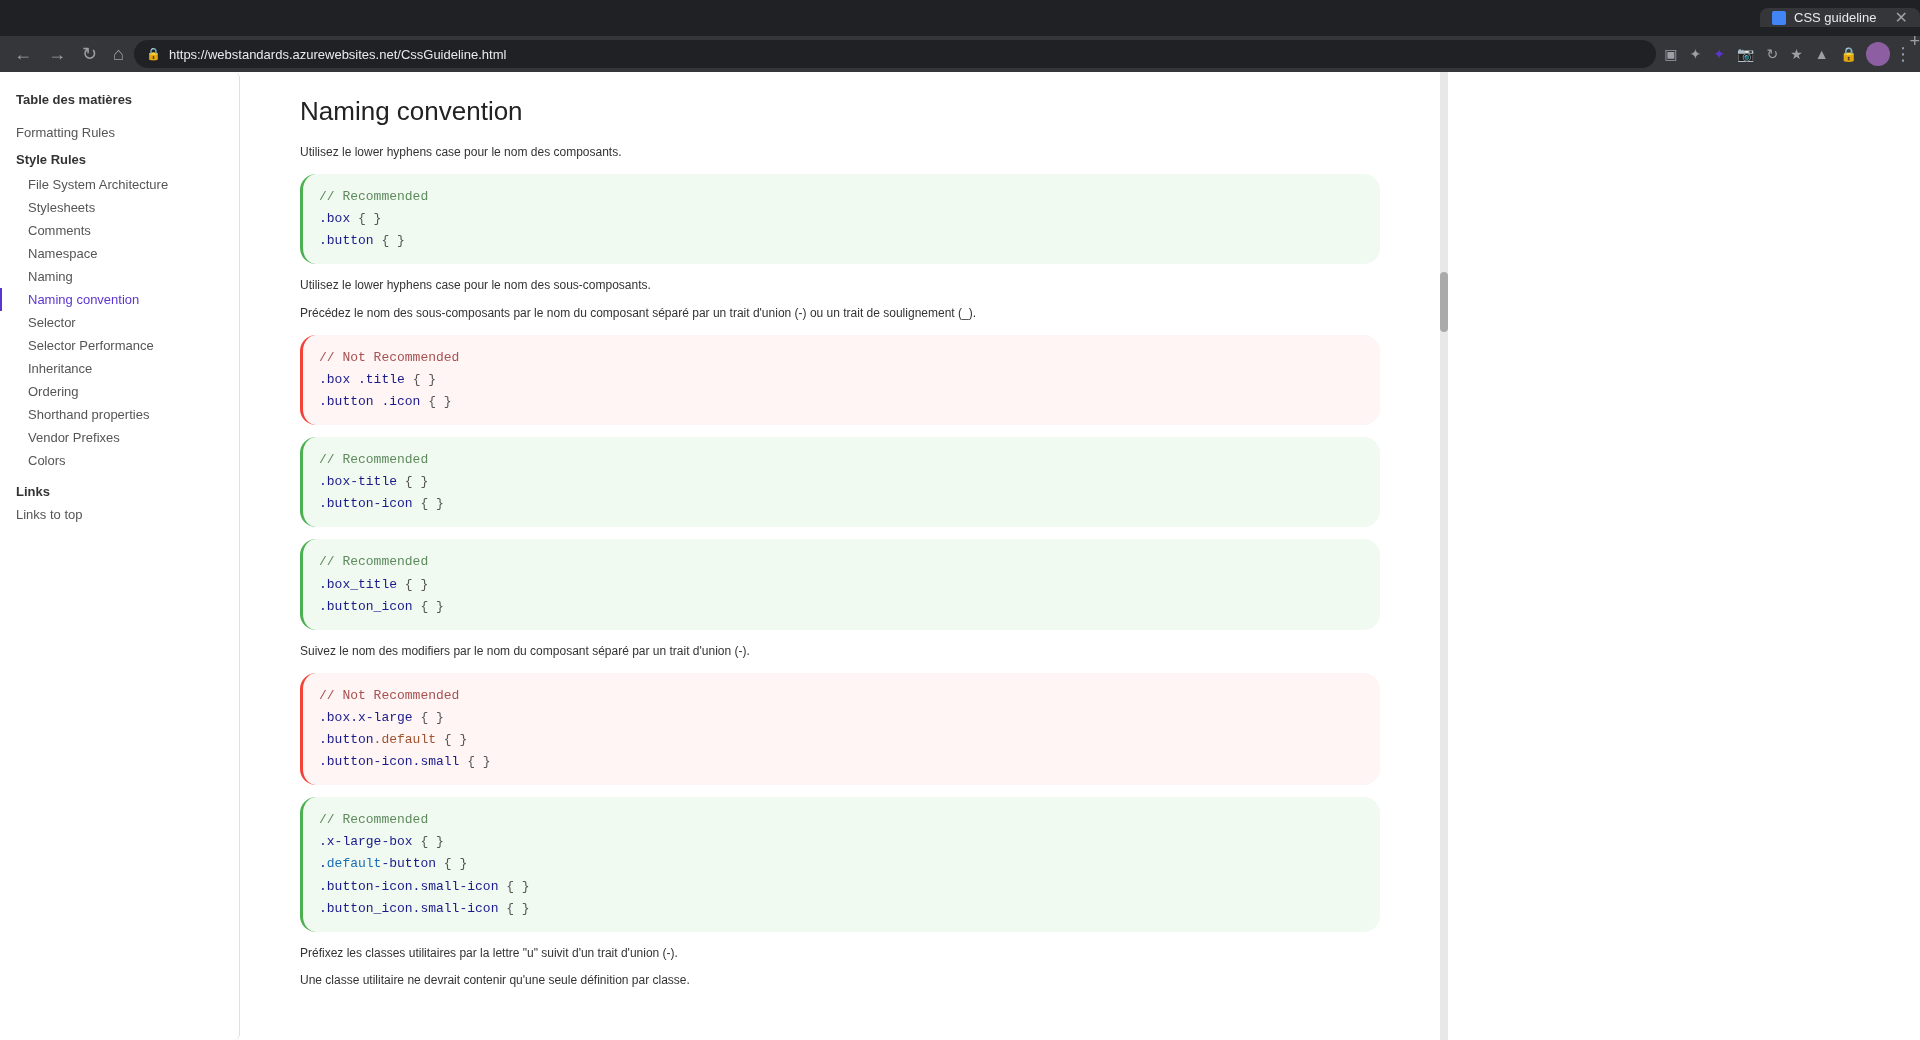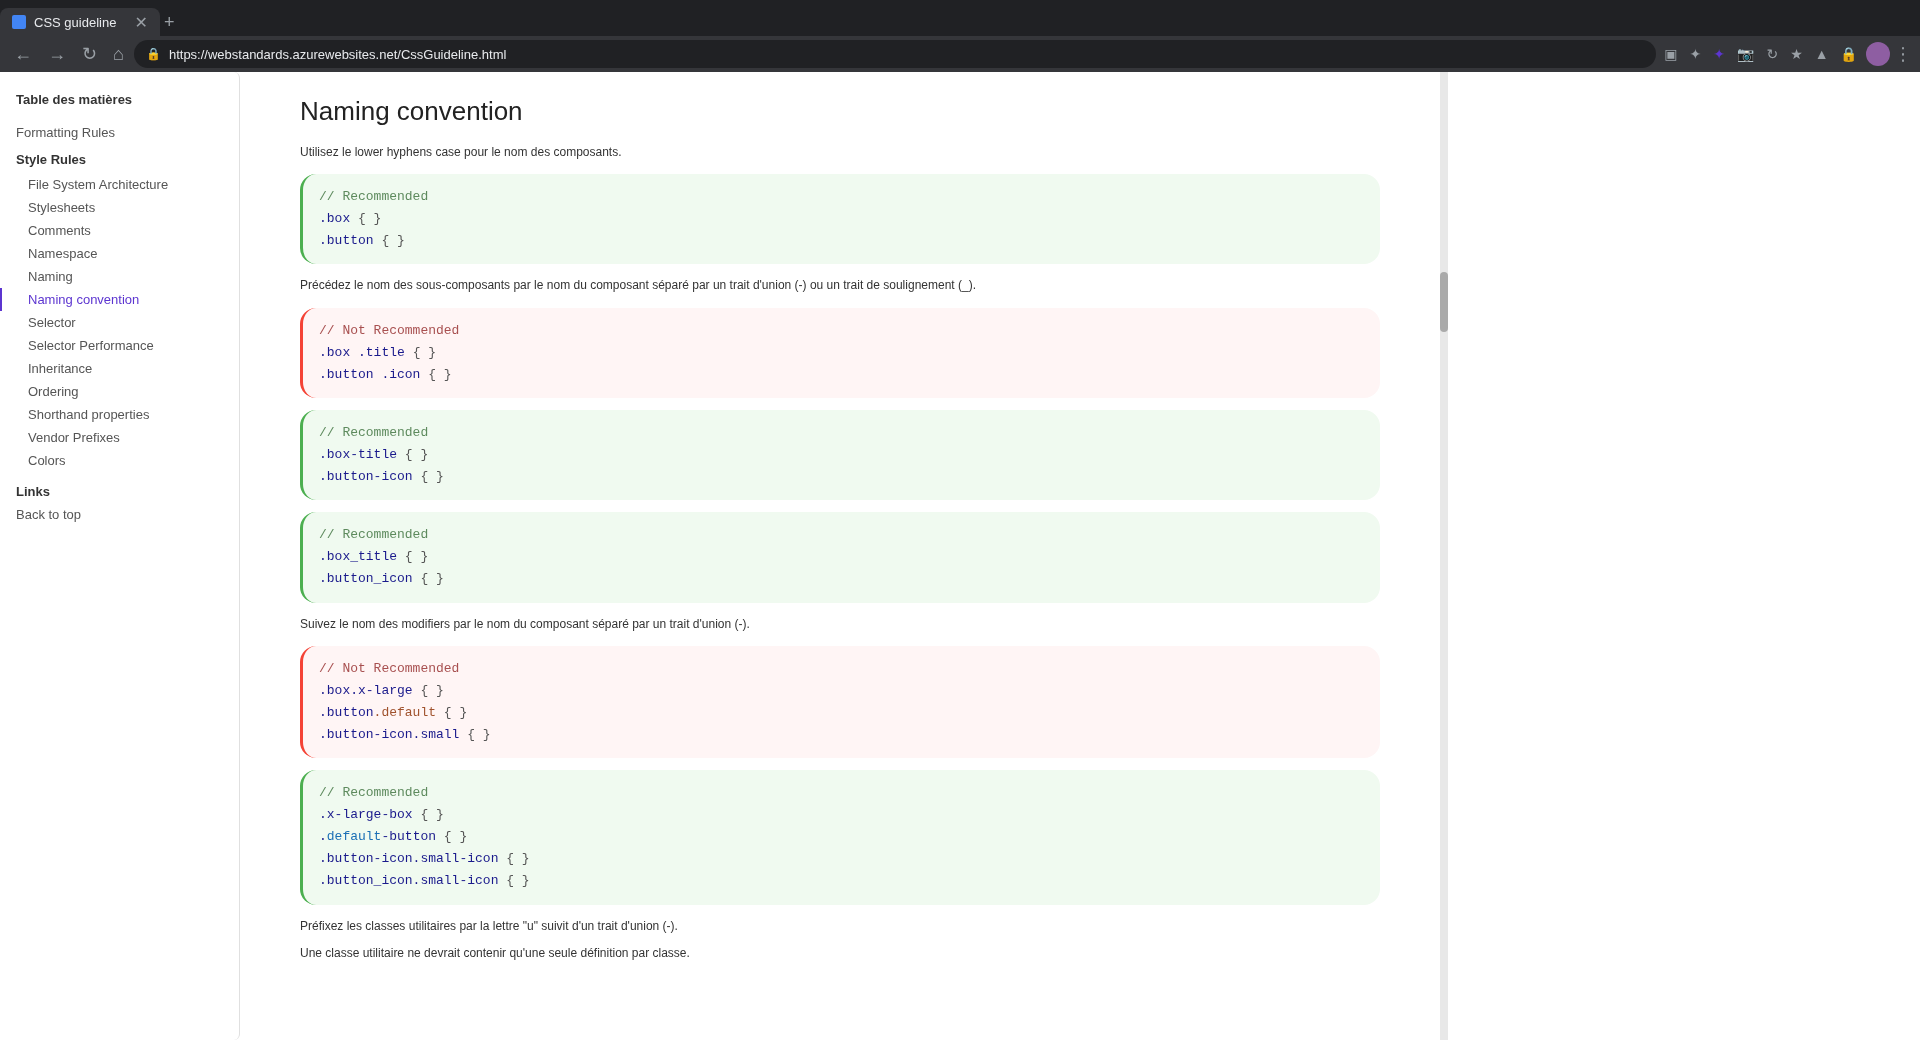--- a/index.html
+++ b/index.html
@@ -1,20 +1,20 @@
 <!DOCTYPE html>
 <html><head>
   <meta charset="utf-8">
   <style>
     * { margin: 0; padding: 0; box-sizing: border-box; }
     body { font-family: -apple-system, BlinkMacSystemFont, 'Segoe UI', sans-serif; font-size: 14px; background: #fff; color: #333; display: flex; flex-direction: column; height: 100vh; overflow: hidden; }
 
     
     .browser-chrome { background: #202124; height: 72px; flex-shrink: 0; }
-    .tab-bar { display: flex; align-items: flex-end; padding: 8px 0 0 0; height: 36px; background: #202124; }
+    .tab-bar { display: flex; align-items: flex-end; padding: 8px 0 0 0; height: 36px; background: #202124; flex-direction: column; }
     .tab { display: flex; align-items: center; background: #35363a; border-radius: 8px 8px 0 0; padding: 0 12px; height: 28px; min-width: 160px; color: #e8eaed; font-size: 13px; gap: 8px; }
     .tab-favicon { width: 14px; height: 14px; background: #4285f4; border-radius: 2px; flex-shrink: 0; }
     .tab-title { flex: 1; overflow: hidden; white-space: nowrap; text-overflow: ellipsis; }
     .tab-close { color: #9aa0a6; font-size: 16px; cursor: pointer; }
     .tab-new { color: #9aa0a6; font-size: 18px; margin-left: 4px; cursor: pointer; line-height: 28px; }
     .nav-bar { background: #35363a; height: 36px; display: flex; align-items: center; padding: 0 8px; gap: 4px; }
     .nav-btn { background: none; border: none; color: #9aa0a6; cursor: pointer; font-size: 18px; padding: 4px 6px; border-radius: 50%; }
     .url-bar { flex: 1; background: #202124; border-radius: 20px; height: 28px; display: flex; align-items: center; padding: 0 12px; color: #e8eaed; font-size: 13px; gap: 8px; }
     .url-lock { color: #9aa0a6; font-size: 12px; }
     .url-text { flex: 1; color: #e8eaed; }
@@ -113,35 +113,36 @@
     <div class="sidebar-item active">Naming convention</div>
     <div class="sidebar-item">Selector</div>
     <div class="sidebar-item">Selector Performance</div>
     <div class="sidebar-item">Inheritance</div>
     <div class="sidebar-item">Ordering</div>
     <div class="sidebar-item">Shorthand properties</div>
     <div class="sidebar-item">Vendor Prefixes</div>
     <div class="sidebar-item">Colors</div>
 
     <div class="sidebar-links-title">Links</div>
-    <div class="sidebar-link">Back to top</div>
+    <div class="sidebar-link">Links to top</div>
   </div>
 
   <div class="main-content">
 
     <h1 class="section-title">Naming convention</h1>
 
     <p class="content-paragraph">Utilisez le lower hyphens case pour le nom des composants.</p>
 
     <div class="code-block recommended">
       <div><span class="code-comment-green">// Recommended</span></div>
       <div><span class="code-selector">.box</span><span class="code-braces"> { }</span></div>
       <div><span class="code-selector">.button</span><span class="code-braces"> { }</span></div>
     </div>
 
+    <p class="content-paragraph">Utilisez le lower hyphens case pour le nom des sous-composants.</p>
     <p class="content-paragraph">Précédez le nom des sous-composants par le nom du composant séparé par un trait d'union (-) ou un trait de soulignement (_).</p>
 
     <div class="code-block not-recommended">
       <div><span class="code-comment-red">// Not Recommended</span></div>
       <div><span class="code-selector">.box .title</span><span class="code-braces"> { }</span></div>
       <div><span class="code-selector">.button .icon</span><span class="code-braces"> { }</span></div>
     </div>
 
     <div class="code-block recommended">
       <div><span class="code-comment-green">// Recommended</span></div>

